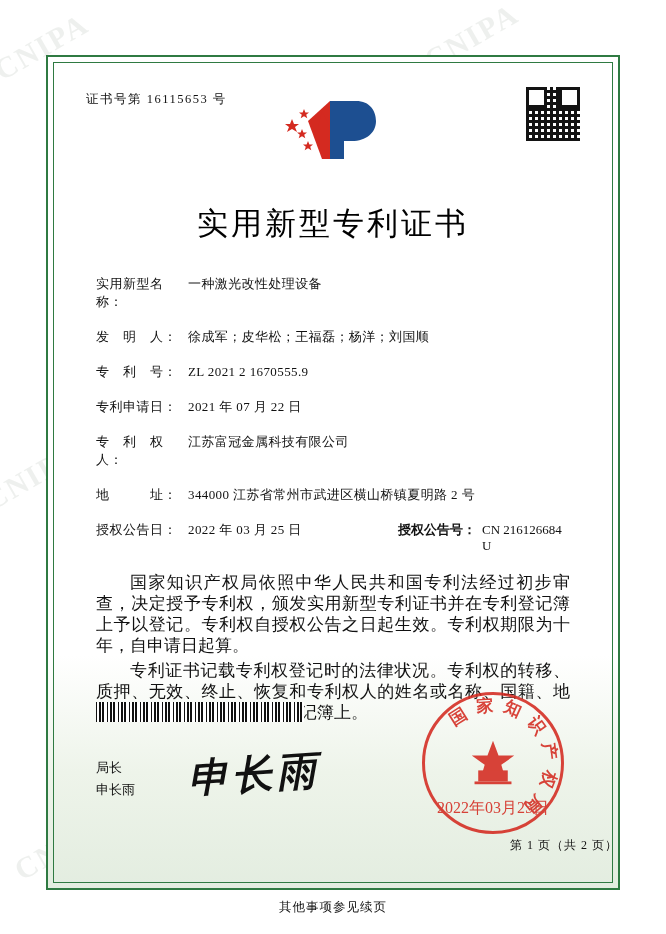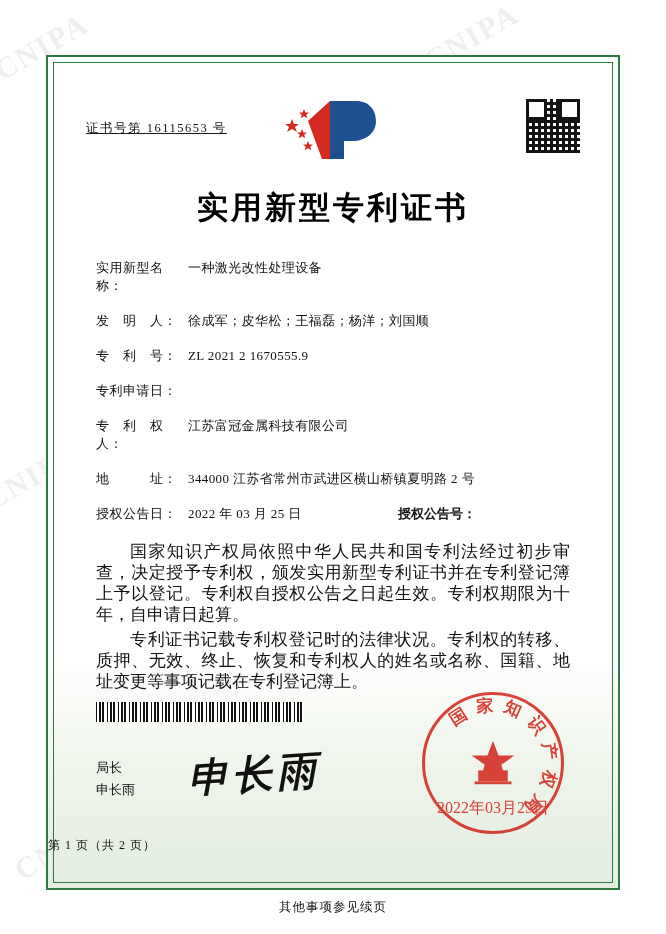--- a/index.html
+++ b/index.html
@@ -58,23 +58,22 @@
     inset: 0;
     padding: 30px 38px;
     box-sizing: border-box;
     z-index: 2;
   }
 
   
   .top-row {
     display: flex;
     justify-content: space-between;
-    align-items: center;
+    align-items: flex-start;
     height: 78px;
-    text-decoration: underline;
   }
   .cert-no {
     font-family: "Liberation Serif", "DejaVu Serif", serif;
     font-size: 12.5px;
     letter-spacing: 1.5px;
     color: #111;
     padding-top: 4px;
   }
   .qr {
     width: 54px;
@@ -108,24 +107,24 @@
     display: inline-block;
     position: relative;
     width: 110px;
     height: 66px;
   }
 
   
   .title {
     text-align: center;
     font-family: "Liberation Serif", "DejaVu Serif", serif;
-    font-weight: bold;
+    font-weight: normal;
     font-size: 31px;
     letter-spacing: 3px;
-    margin-top: 22px;
+    margin-top: 38px;
     margin-bottom: 30px;
     color: #000;
   }
 
   
   .fields {
     margin: 0 10px;
     font-family: "Liberation Serif", "DejaVu Serif", serif;
     font-size: 13px;
     color: #111;
@@ -240,21 +239,21 @@
     color: #111;
     letter-spacing: 4px;
     transform: rotate(-4deg);
   }
 
   
   .page-num {
     position: absolute;
     left: 0; right: 0;
     bottom: 34px;
-    text-align: left;
+    text-align: right;
     font-family: "Liberation Serif", "DejaVu Serif", serif;
     font-size: 12px;
     color: #111;
     letter-spacing: 1px;
   }
   .footnote {
     position: absolute;
     left: 0; right: 0;
     bottom: 18px;
     text-align: center;
@@ -313,33 +312,35 @@
       <div class="field">
         <div class="lbl">发　明　人：</div>
         <div class="val">徐成军；皮华松；王福磊；杨洋；刘国顺</div>
       </div>
       <div class="field">
         <div class="lbl">专　利　号：</div>
         <div class="val">ZL 2021 2 1670555.9</div>
       </div>
       <div class="field">
         <div class="lbl">专利申请日：</div>
+        <div class="val">2021 年 07 月 22 日</div>
       </div>
       <div class="field">
         <div class="lbl">专　利　权　人：</div>
         <div class="val">江苏富冠金属科技有限公司</div>
       </div>
       <div class="field">
         <div class="lbl">地　　　址：</div>
         <div class="val">344000 江苏省常州市武进区横山桥镇夏明路 2 号</div>
       </div>
       <div class="field dual">
         <div class="lbl">授权公告日：</div>
         <div class="val">2022 年 03 月 25 日</div>
         <div class="lbl2">授权公告号：</div>
+        <div class="val2">CN 216126684 U</div>
       </div>
     </div>
 
     <div class="paras">
       <p>国家知识产权局依照中华人民共和国专利法经过初步审查，决定授予专利权，颁发实用新型专利证书并在专利登记簿上予以登记。专利权自授权公告之日起生效。专利权期限为十年，自申请日起算。</p>
       <p>专利证书记载专利权登记时的法律状况。专利权的转移、质押、无效、终止、恢复和专利权人的姓名或名称、国籍、地址变更等事项记载在专利登记簿上。</p>
     </div>
 
     <div class="barcode"></div>
 

